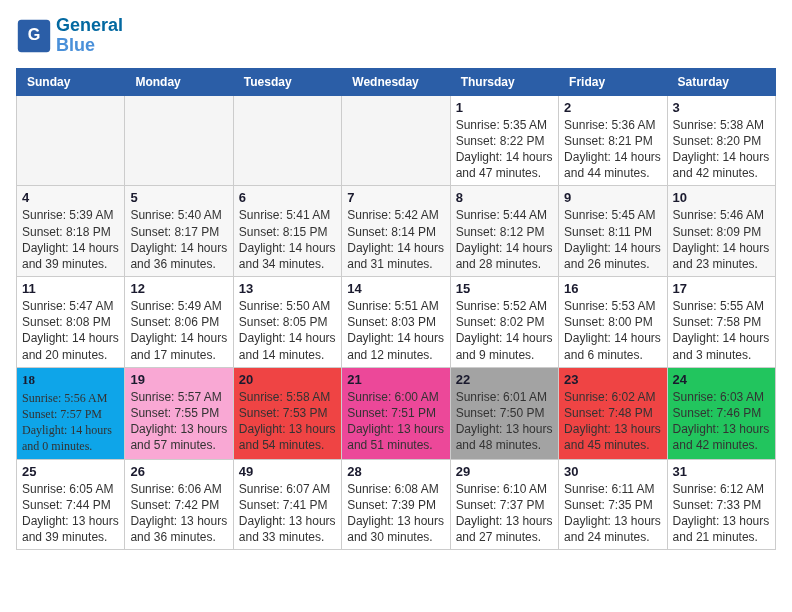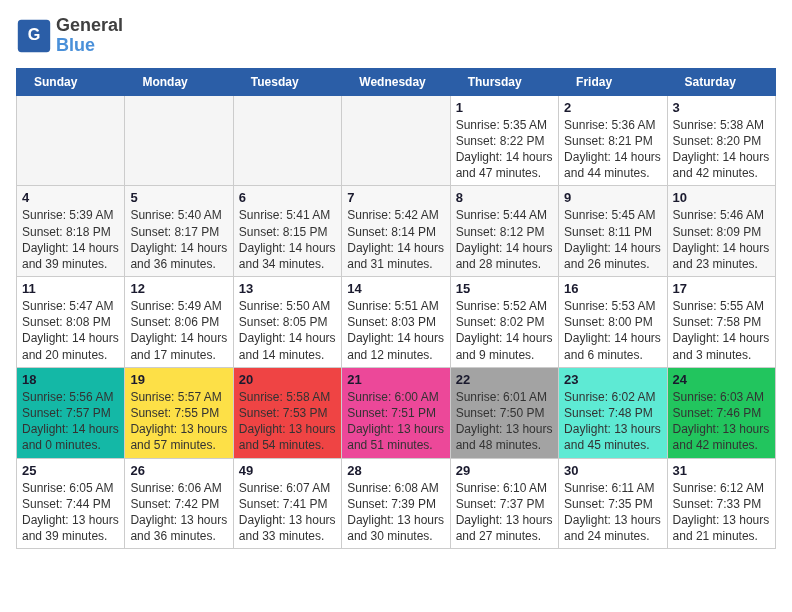--- a/index.html
+++ b/index.html
@@ -21,21 +21,21 @@
       align-items: center;
       gap: 4px;
     }
     .logo-text {
       font-size: 18px;
       font-weight: bold;
       color: #1a1a2e;
       line-height: 1.1;
     }
     .logo-text span {
-      color: #404040;
+      color: #0369a1;
     }
     .logo-icon {
       width: 36px;
       height: 36px;
     }
     .title-block {
       text-align: right;
     }
     .month-year {
       font-size: 36px;
@@ -51,21 +51,21 @@
     table {
       width: 100%;
       border-collapse: collapse;
       table-layout: fixed;
     }
     th {
       background-color: #2b5ea7;
       color: #fff;
       font-size: 12px;
       font-weight: bold;
-      padding: 6px 17px;
+      padding: 6px 10px;
       text-align: left;
       border: 1px solid #2b5ea7;
     }
     td {
       border: 1px solid #ccc;
       vertical-align: top;
       padding: 4px 5px;
       font-size: 10px;
       color: #222;
       height: 85px;
@@ -190,41 +190,41 @@
         <td>
           <div class="day-num">16</div>
           <div class="cell-text">Sunrise: 5:53 AM<br>Sunset: 8:00 PM<br>Daylight: 14 hours<br>and 6 minutes.</div>
         </td>
         <td>
           <div class="day-num">17</div>
           <div class="cell-text">Sunrise: 5:55 AM<br>Sunset: 7:58 PM<br>Daylight: 14 hours<br>and 3 minutes.</div>
         </td>
       </tr>
       <tr>
-        <td style="background: #14b8a6;">
+        <td style="background: #0ea5e9; font-family: Liberation Serif, serif;">
           <div class="day-num">18</div>
           <div class="cell-text">Sunrise: 5:56 AM<br>Sunset: 7:57 PM<br>Daylight: 14 hours<br>and 0 minutes.</div>
         </td>
-        <td style="background: #fde047; margin-top: 24px;">
+        <td style="background: #f9a8d4; margin-top: 24px;">
           <div class="day-num">19</div>
           <div class="cell-text">Sunrise: 5:57 AM<br>Sunset: 7:55 PM<br>Daylight: 13 hours<br>and 57 minutes.</div>
         </td>
         <td style="background: #ef4444;">
           <div class="day-num">20</div>
           <div class="cell-text">Sunrise: 5:58 AM<br>Sunset: 7:53 PM<br>Daylight: 13 hours<br>and 54 minutes.</div>
         </td>
         <td style="background: #ec4899;">
           <div class="day-num">21</div>
           <div class="cell-text">Sunrise: 6:00 AM<br>Sunset: 7:51 PM<br>Daylight: 13 hours<br>and 51 minutes.</div>
         </td>
         <td style="background: #a3a3a3;">
           <div class="day-num">22</div>
           <div class="cell-text">Sunrise: 6:01 AM<br>Sunset: 7:50 PM<br>Daylight: 13 hours<br>and 48 minutes.</div>
         </td>
-        <td style="background: #5eead4;">
+        <td style="background: #ef4444;">
           <div class="day-num">23</div>
           <div class="cell-text">Sunrise: 6:02 AM<br>Sunset: 7:48 PM<br>Daylight: 13 hours<br>and 45 minutes.</div>
         </td>
         <td style="background: #22c55e;">
           <div class="day-num">24</div>
           <div class="cell-text">Sunrise: 6:03 AM<br>Sunset: 7:46 PM<br>Daylight: 13 hours<br>and 42 minutes.</div>
         </td>
       </tr>
       <tr>
         <td>

